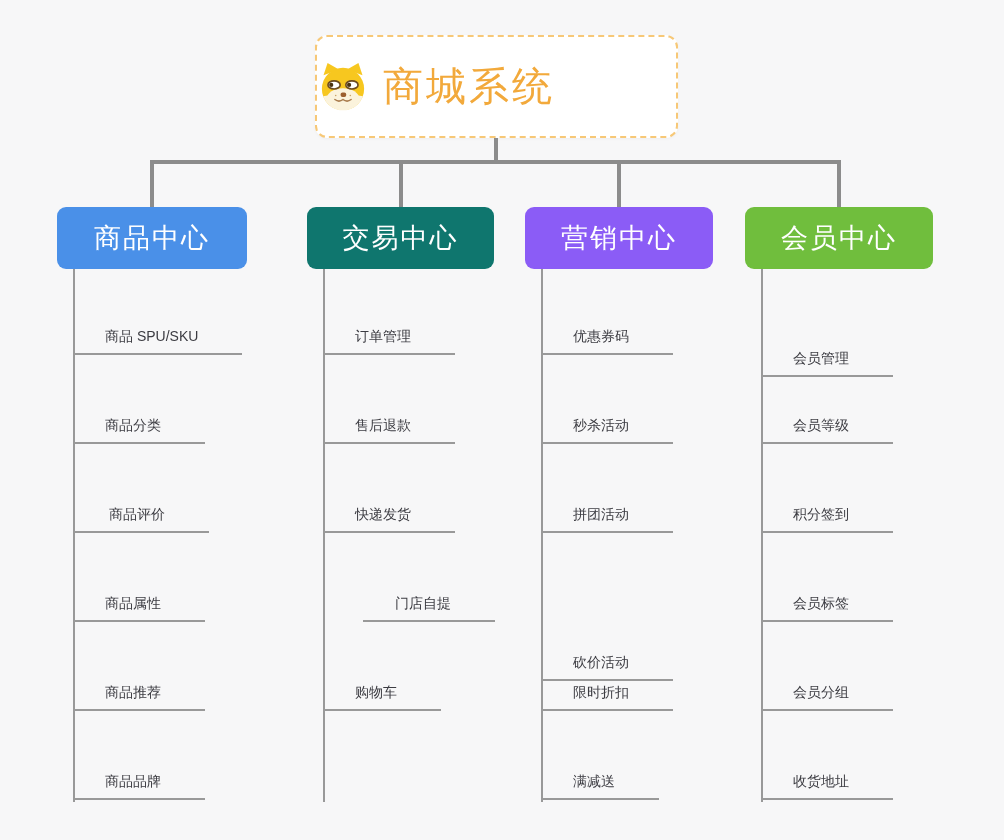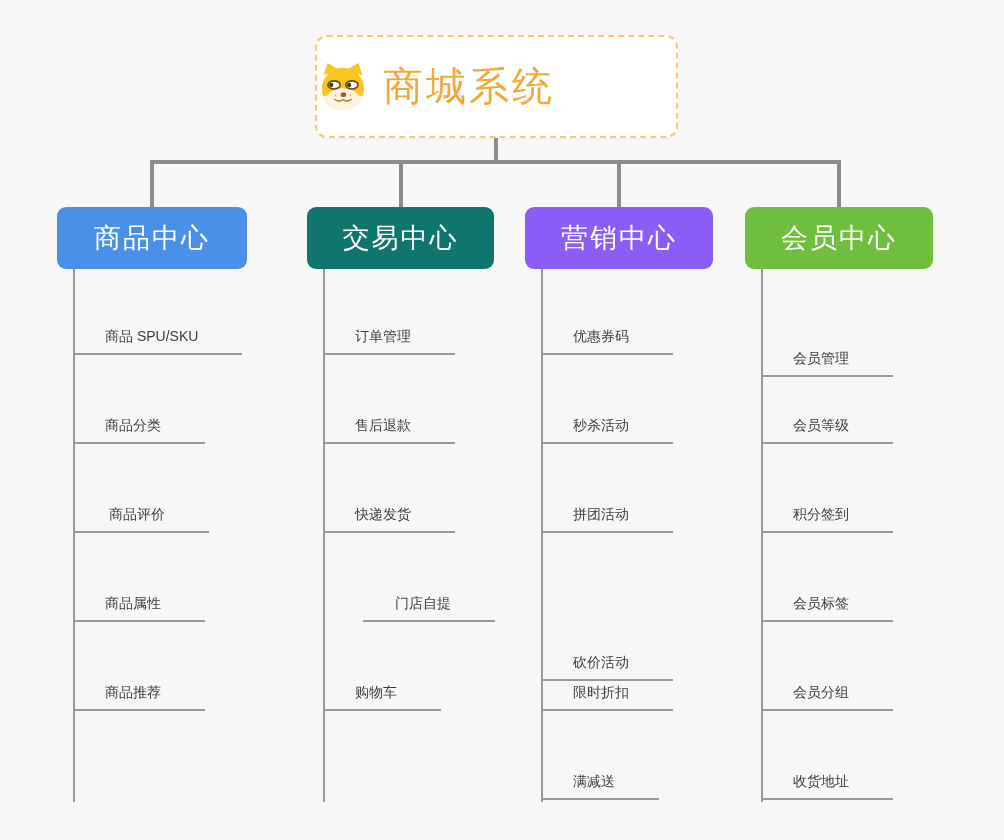--- a/index.html
+++ b/index.html
@@ -83,20 +83,21 @@
 
   <div id="branches">
   <div class="branch" style="left: 57px; width: 190px;">
     <div class="branch-head" style="background: rgb(74, 144, 232);">商品中心</div>
     <div class="spine" style="height: 533px;"></div>
   <div class="item" style="top: 148px;">商品 SPU/SKU</div>
         <div class="item" style="top: 237px;">商品分类</div>
         <div class="item" style="top: 326px; padding-left: 36px;">商品评价</div>
         <div class="item" style="top: 415px;">商品属性</div>
         <div class="item" style="top: 504px;">商品推荐</div>
+        <div class="item" style="top: 593px;">商品品牌</div>
       </div>
 
   <div class="branch" style="left: 307px; width: 187px;">
     <div class="branch-head" style="background: #0f766e;">交易中心</div>
     <div class="spine" style="height: 533px;"></div>
   <div class="item" style="top: 148px; text-align: right;">订单管理</div>
         <div class="item" style="top: 237px;">售后退款</div>
         <div class="item" style="top: 326px;">快递发货</div>
         <div class="item" style="top: 415px; margin-left: 40px;">门店自提</div>
         <div class="item" style="top: 504px;">购物车</div>

